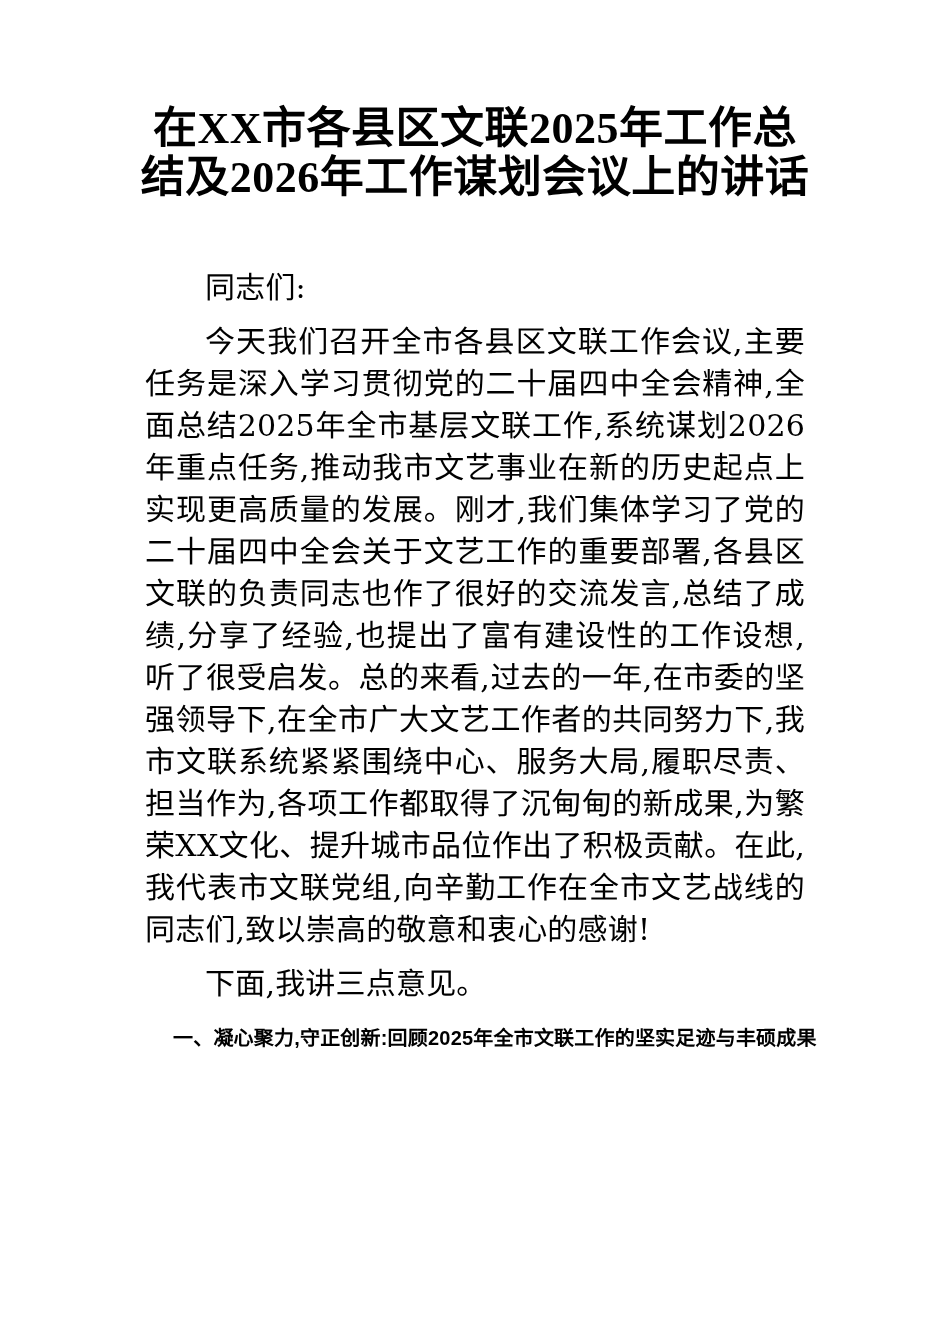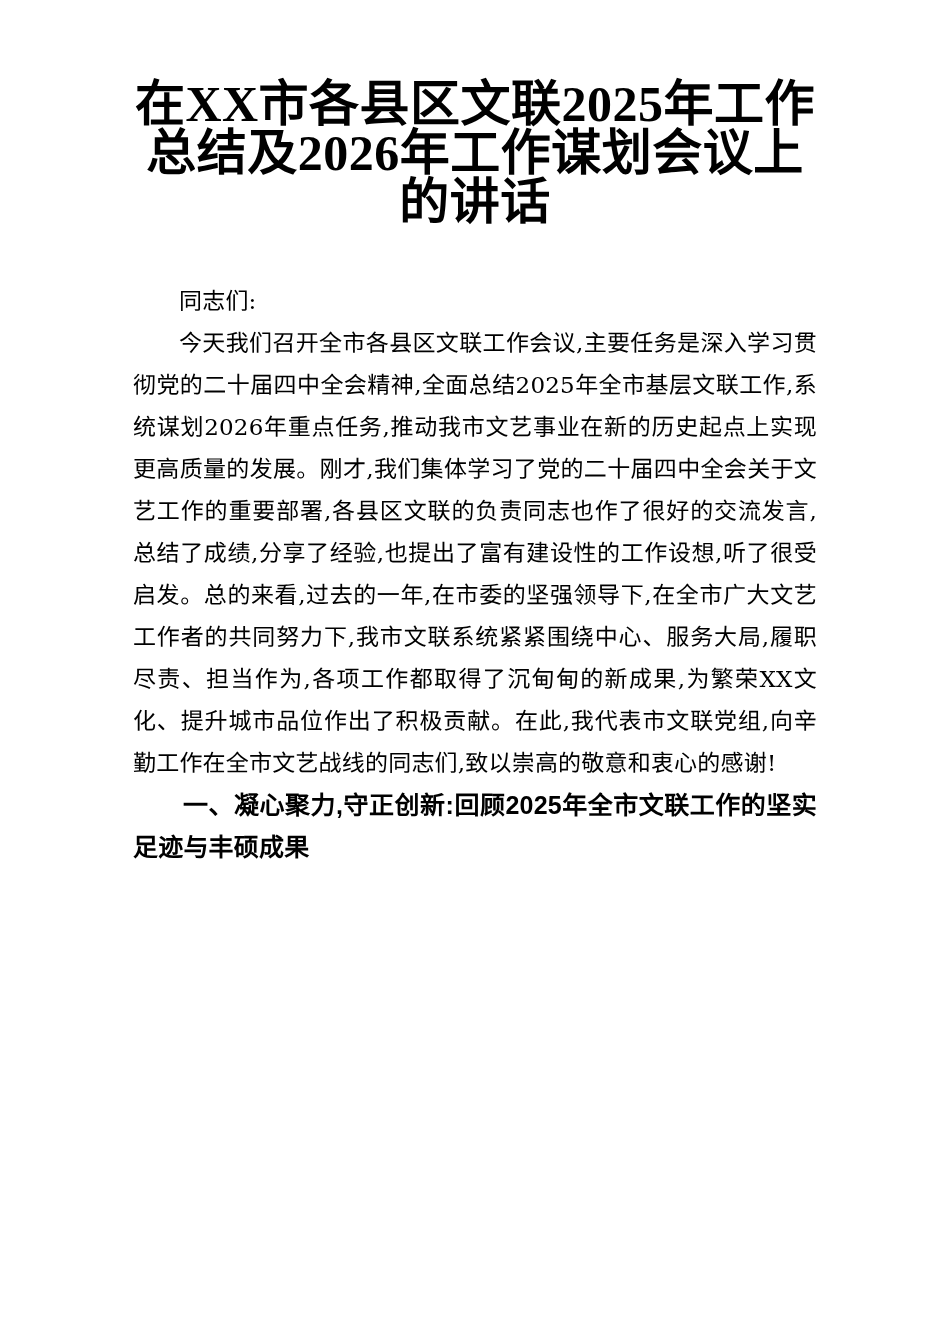--- a/index.html
+++ b/index.html
@@ -22,59 +22,59 @@
   .doc-body {
     position: absolute;
     left: 133px;
     top: 0;
     width: 684px;
   }
 
   
   .doc-title {
     margin: 0;
-    padding-top: 80px;
+    padding-top: 104px;
     font-family: "Liberation Serif", "DejaVu Serif", serif;
     font-weight: 700;
-    font-size: 50px;
+    font-size: 44px;
     line-height: 49px;
     text-align: center;
     color: #000000;
     letter-spacing: 0.5px;
     word-break: break-all;
   }
 
   
   .title-gap {
     height: 53px;
   }
 
   
   .para {
-    margin: 0;
+    margin: 12px;
     font-family: "DejaVu Serif", "Liberation Serif", serif;
-    font-size: 23px;
+    font-size: 30px;
     line-height: 42px;
     color: #000000;
     text-align: justify;
     text-justify: inter-ideograph;
     word-break: break-all;
     letter-spacing: 0.2px;
   }
 
   .para.indent {
     text-indent: 2em;
   }
 
   
   .section-heading {
     margin: 0;
     font-family: "Liberation Sans", "DejaVu Sans", sans-serif;
     font-weight: 700;
-    font-size: 25px;
+    font-size: 20px;
     line-height: 42px;
     color: #000000;
     text-align: justify;
     text-justify: inter-ideograph;
     word-break: break-all;
     text-indent: 2em;
     letter-spacing: 0.2px;
   }
 </style>
 </head>
@@ -84,18 +84,19 @@
   <div class="doc-body">
 
     <h1 class="doc-title">在XX市各县区文联2025年工作总结及2026年工作谋划会议上的讲话</h1>
 
     <div class="title-gap"></div>
 
     <p class="para indent">同志们:</p>
 
     <p class="para indent">今天我们召开全市各县区文联工作会议,主要任务是深入学习贯彻党的二十届四中全会精神,全面总结2025年全市基层文联工作,系统谋划2026年重点任务,推动我市文艺事业在新的历史起点上实现更高质量的发展。刚才,我们集体学习了党的二十届四中全会关于文艺工作的重要部署,各县区文联的负责同志也作了很好的交流发言,总结了成绩,分享了经验,也提出了富有建设性的工作设想,听了很受启发。总的来看,过去的一年,在市委的坚强领导下,在全市广大文艺工作者的共同努力下,我市文联系统紧紧围绕中心、服务大局,履职尽责、担当作为,各项工作都取得了沉甸甸的新成果,为繁荣XX文化、提升城市品位作出了积极贡献。在此,我代表市文联党组,向辛勤工作在全市文艺战线的同志们,致以崇高的敬意和衷心的感谢!</p>
 
+    <p class="para indent">下面,我讲三点意见。</p>
 
     <p class="section-heading">一、凝心聚力,守正创新:回顾2025年全市文联工作的坚实足迹与丰硕成果</p>
 
 
   </div>
 </div>
 
 </body></html>

